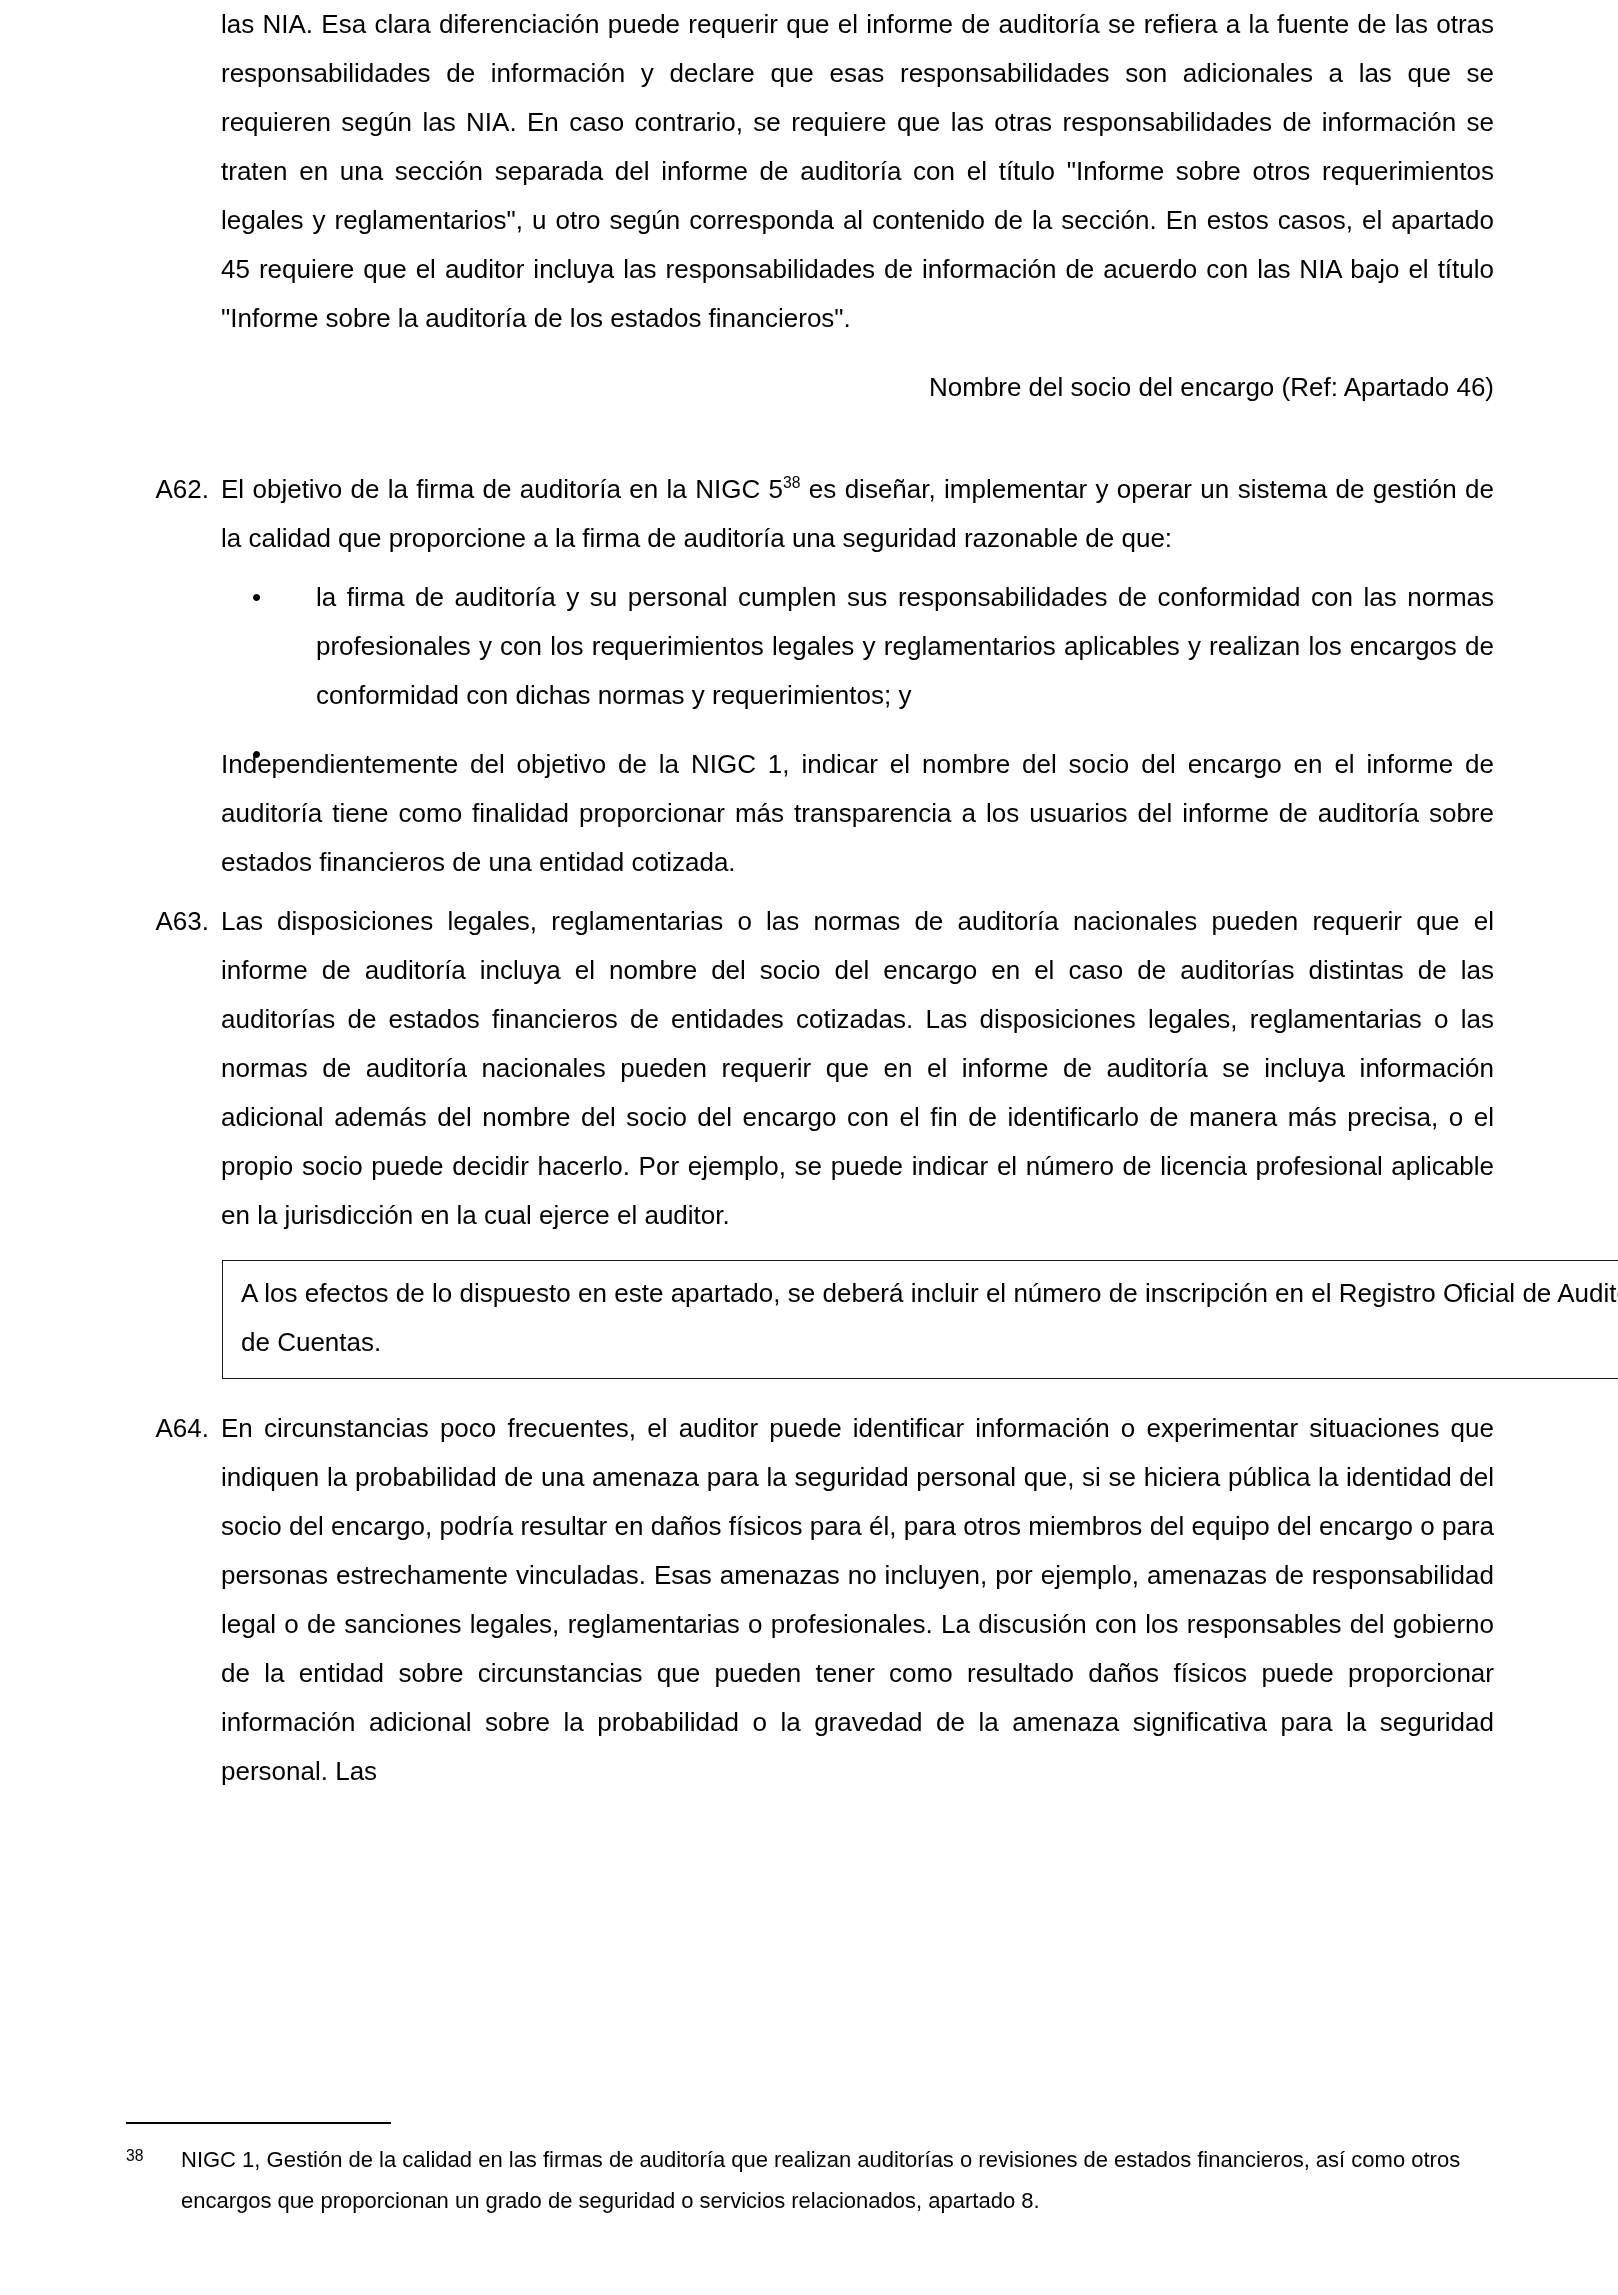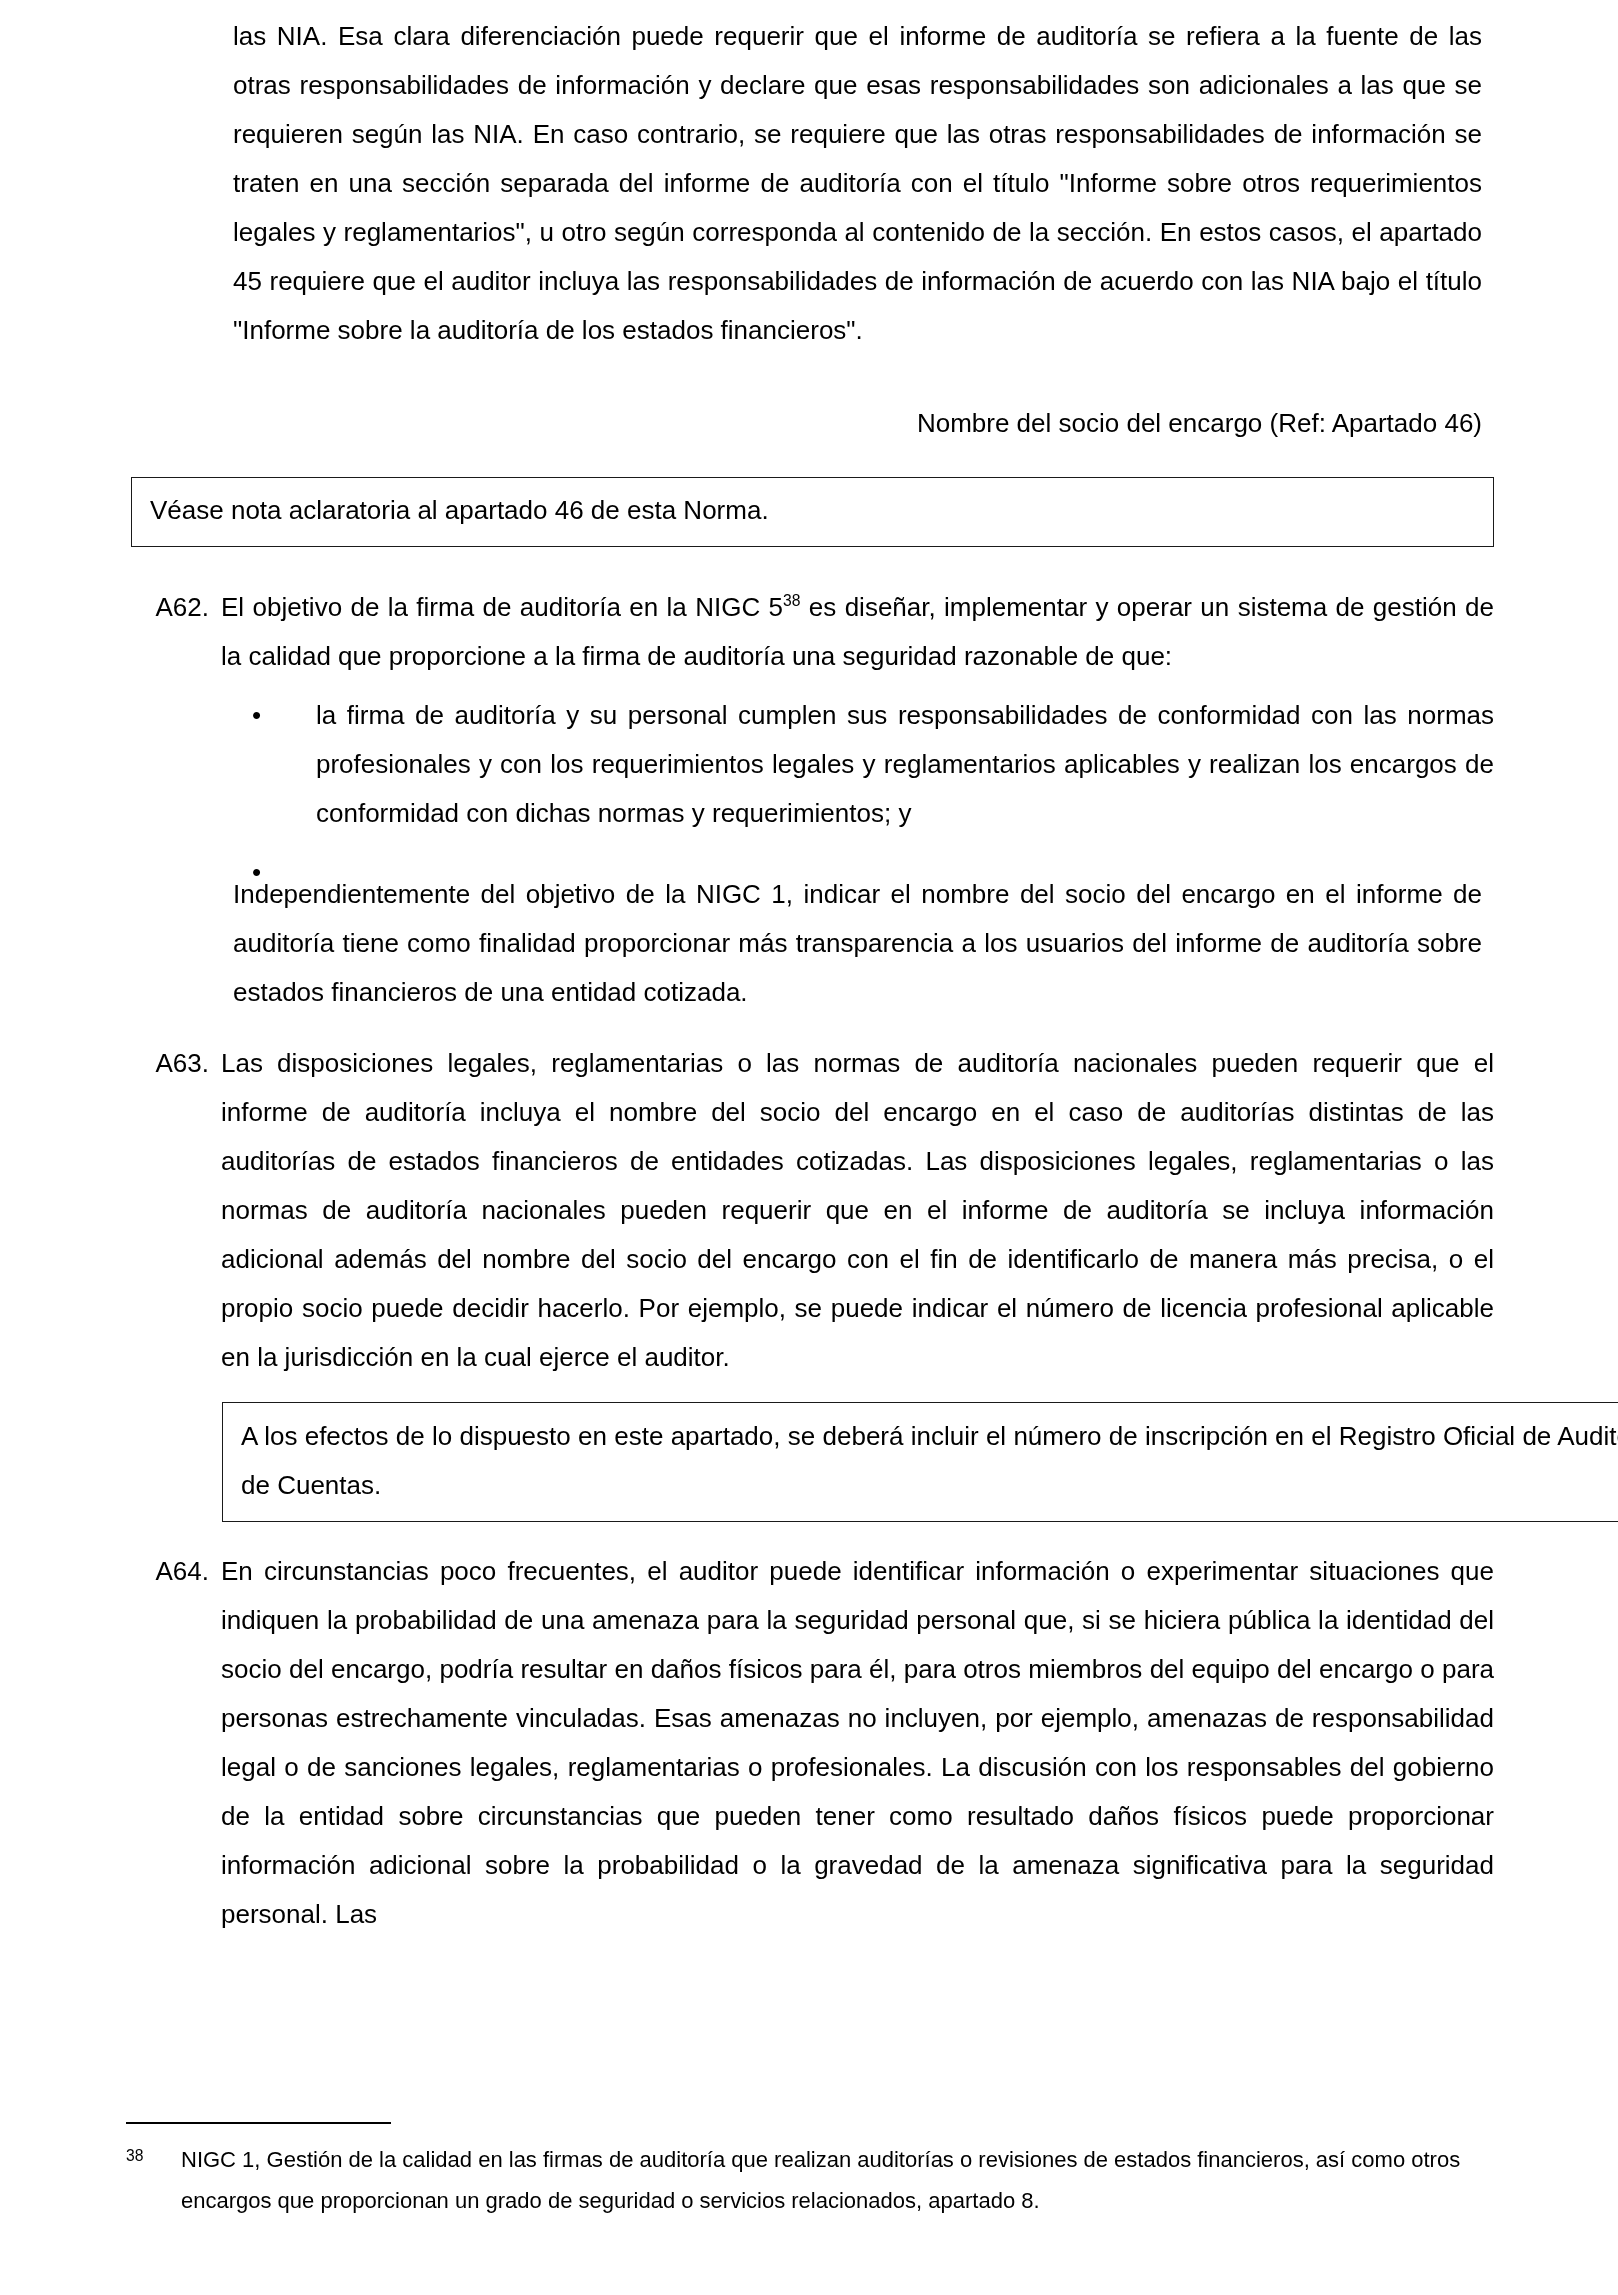--- a/index.html
+++ b/index.html
@@ -28,21 +28,21 @@
   
 
   .content {
     position: absolute;
     left: 126px;
     top: 0;
     width: 1368px;
   }
 
   p, .line-block {
-    margin: 12px;
+    margin: 0;
   }
 
   .para {
     font-size: 26px;
     line-height: 49px;
     text-align: justify;
     text-justify: inter-word;
     hyphens: none;
   }
 
@@ -183,23 +183,20 @@
   <div class="content">
 
     <p class="para continued">las NIA. Esa clara diferenciación puede requerir que el informe de auditoría se refiera a la fuente de las otras responsabilidades de información y declare que esas responsabilidades son adicionales a las que se requieren según las NIA. En caso contrario, se requiere que las otras responsabilidades de información se traten en una sección separada del informe de auditoría con el título "Informe sobre otros requerimientos legales y reglamentarios", u otro según corresponda al contenido de la sección. En estos casos, el apartado 45 requiere que el auditor incluya las responsabilidades de información de acuerdo con las NIA bajo el título "Informe sobre la auditoría de los estados financieros".</p>
 
     <div class="sp-24"></div>
 
     <p class="para heading">Nombre del socio del encargo (Ref: Apartado 46)</p>
 
     <div class="sp-20"></div>
 
-    <div class="callout level-1">
-      <span>Véase nota aclaratoria al apartado 46 de esta Norma.</span>
-    </div>
 
     <div class="sp-44"></div>
 
     <div class="para numbered">
       <span class="label">A62.</span>
       <span>El objetivo de la firma de auditoría en la NIGC 5</span><sup class="ref">38</sup><span> es diseñar, implementar y operar un sistema de gestión de la calidad que proporcione a la firma de auditoría una seguridad razonable de que:</span>
     </div>
 
     <div class="sp-12"></div>
 

